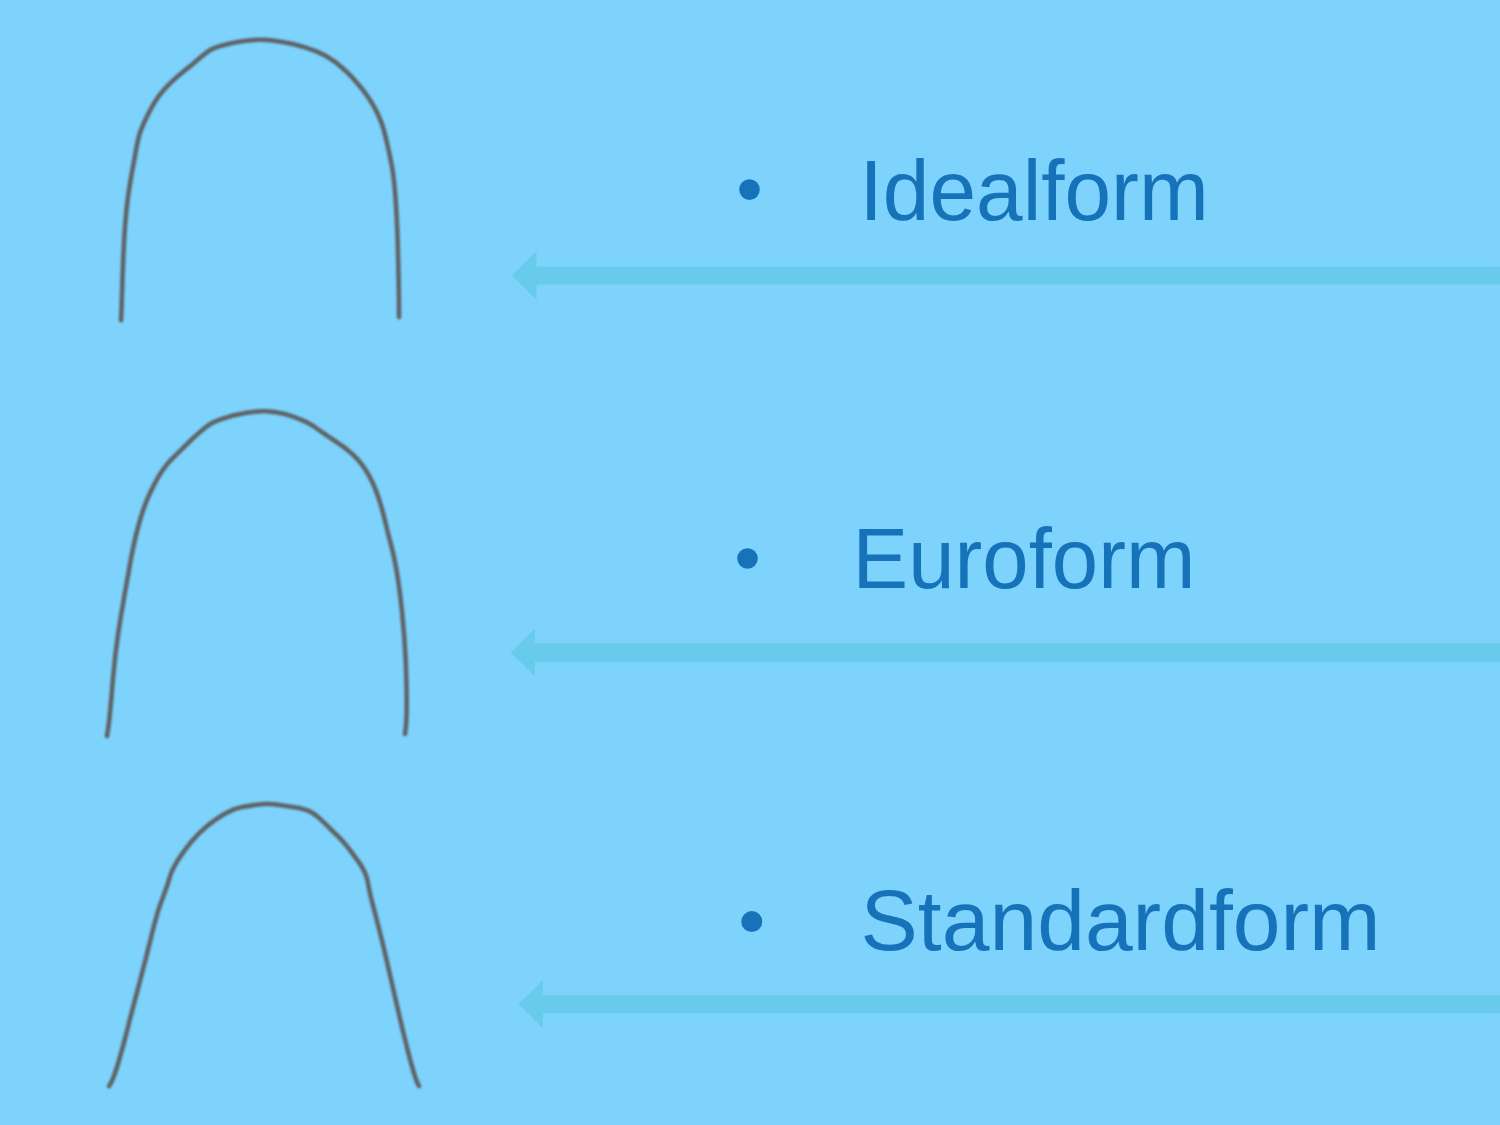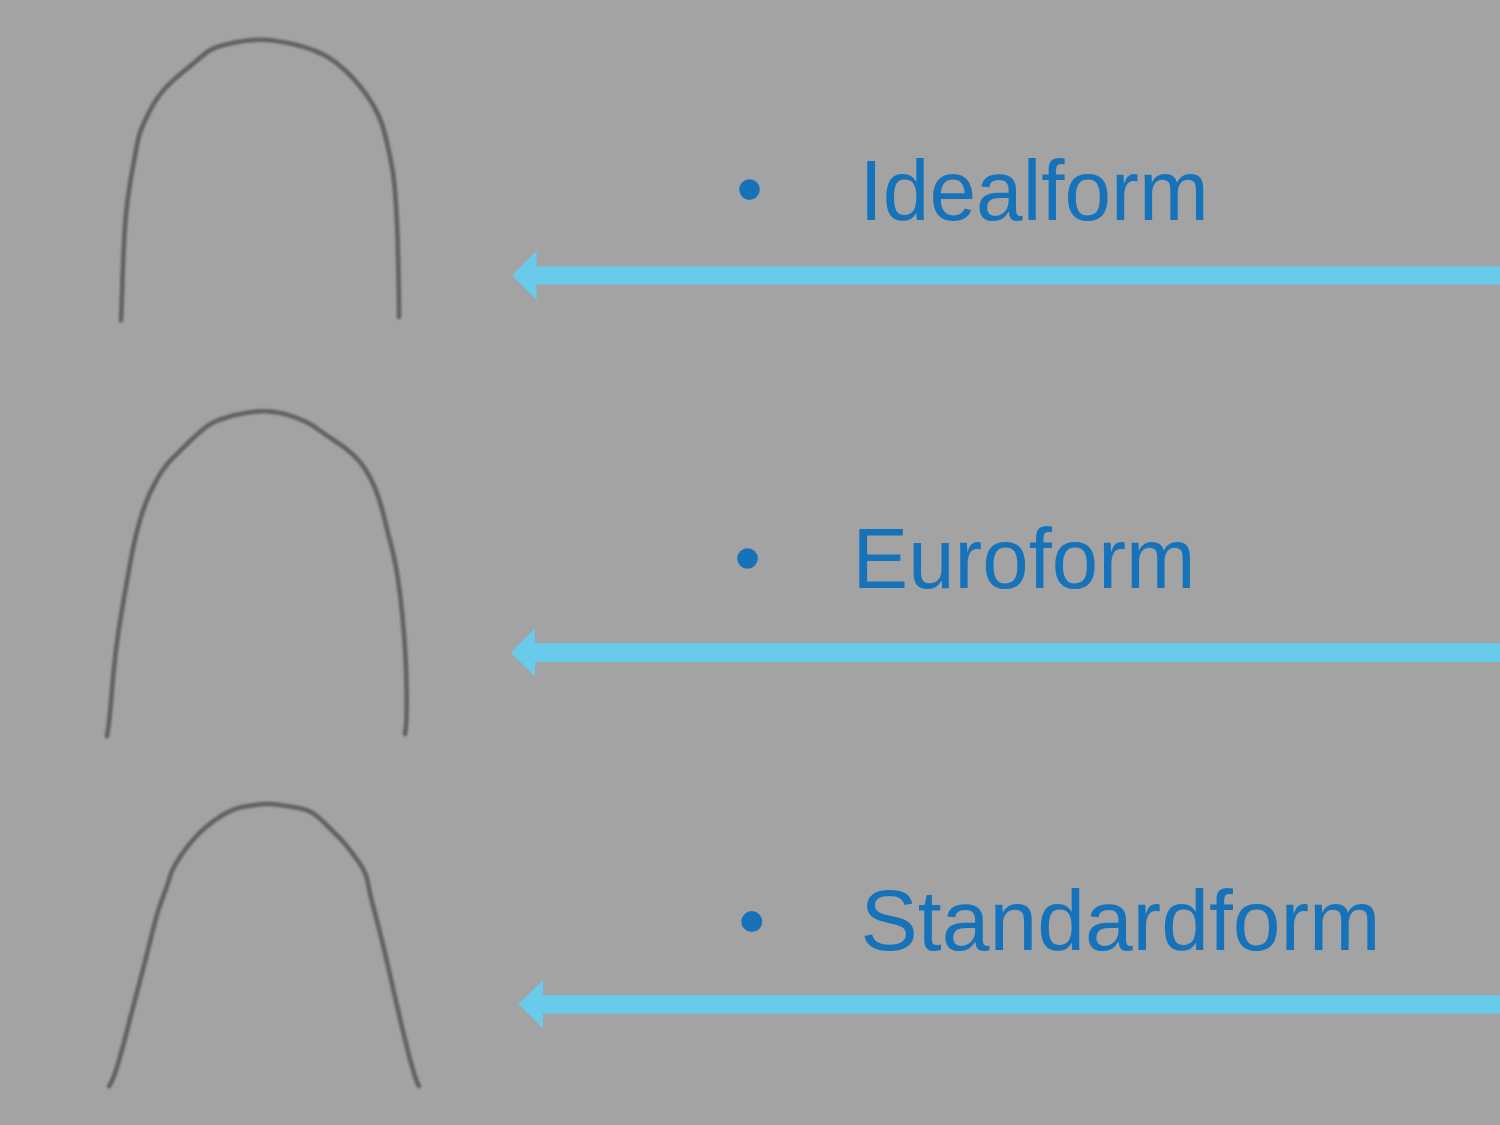--- a/index.html
+++ b/index.html
@@ -1,16 +1,16 @@
 <!DOCTYPE html>
 <html><head>
 <meta charset="utf-8">
 <style>
   html,body{margin:0;padding:0;background:#ffffff;}
-  #page{position:relative;width:1500px;height:1125px;background:#a3a3a3;overflow:hidden;}
+  #page{position:relative;width:1500px;height:1125px;background:#7dd3fc;overflow:hidden;}
   svg{position:absolute;left:0;top:0;}
 </style>
 </head>
 <body>
 <div id="page">
 <svg width="1500" height="1125" viewBox="0 0 1500 1125">
   <defs>
         <filter id="soft" x="-20%" y="-20%" width="140%" height="140%">
           <feGaussianBlur stdDeviation="1"></feGaussianBlur>
         </filter>

